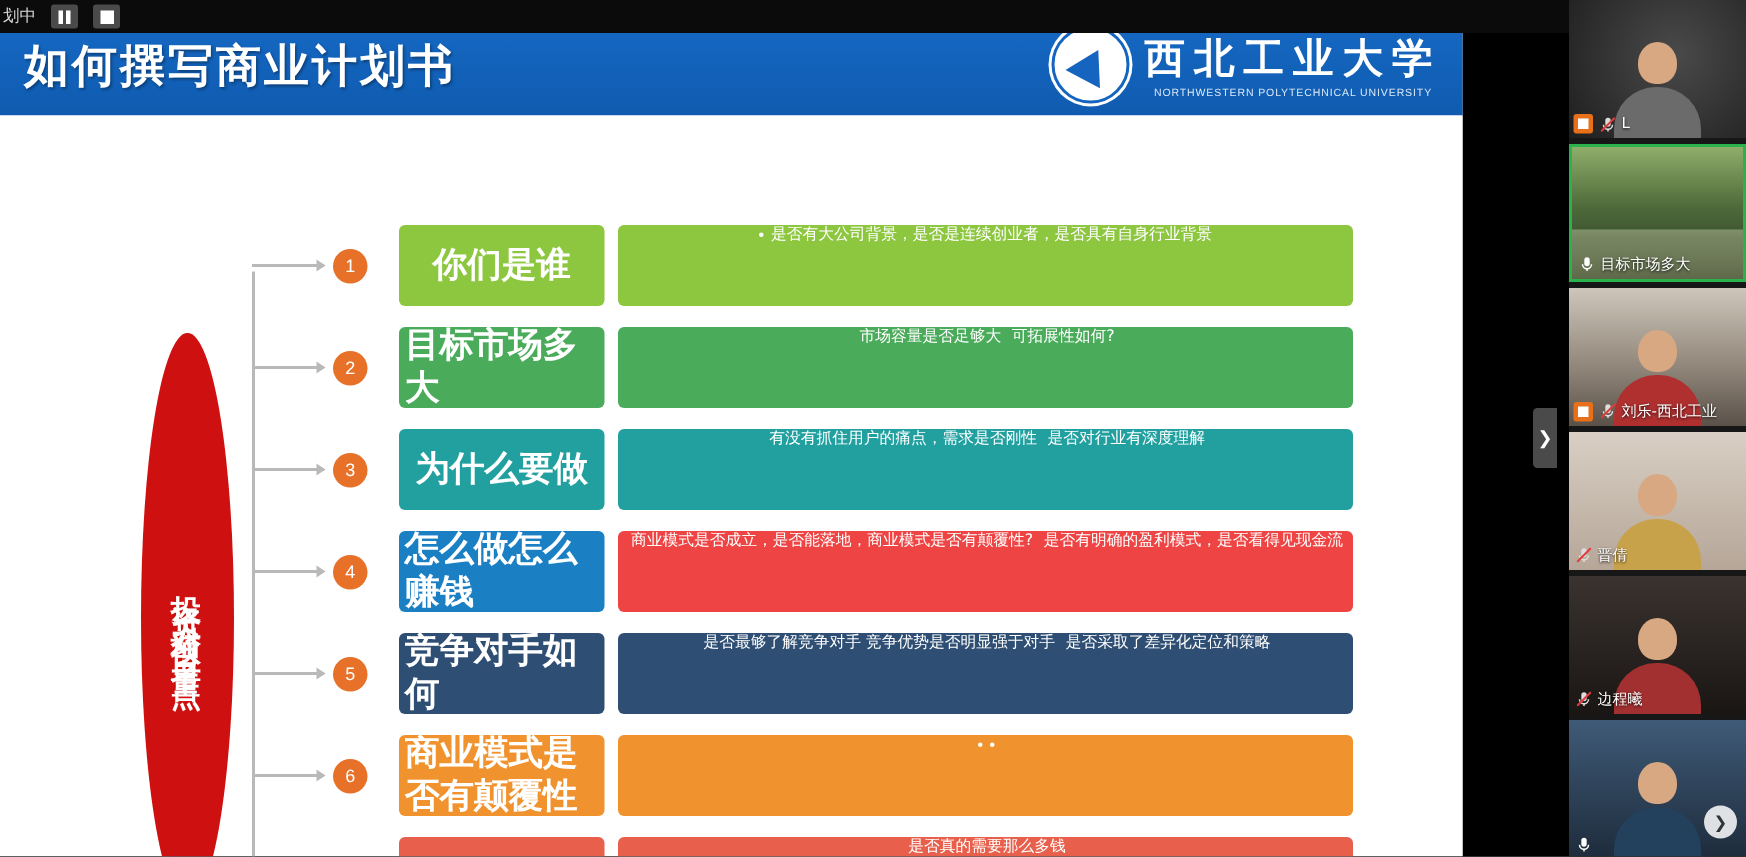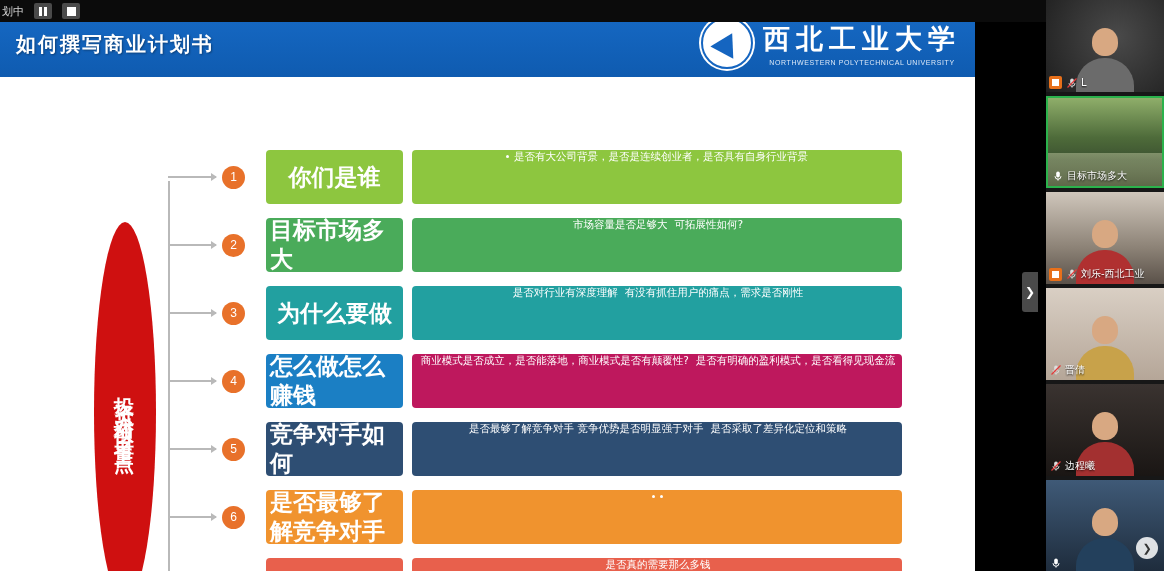--- a/index.html
+++ b/index.html
@@ -59,21 +59,21 @@
   }
   .slide-header {
     position: relative;
     height: 66px;
     background: #1565c0;
     background: linear-gradient(180deg,#1669c4 0%,#0f5bb0 100%);
     display: flex; align-items: center;
   }
   .slide-title {
     color: #fff;
-    font-size: 20px;
+    font-size: 30px;
     font-weight: bold;
     letter-spacing: 2px;
     margin-left: 16px;
     font-family: "DejaVu Sans", sans-serif;
     text-shadow: 1px 1px 2px rgba(0,0,0,.35);
   }
   .uni-logo {
     position: absolute;
     right: 14px; top: 4px;
     display: flex; align-items: center; gap: 8px;
@@ -388,32 +388,32 @@
                   <span>可拓展性如何?</span>
                 </div>
               </div>
             </div>
             <div class="row" style="top: 208px;">
               <div class="branch"></div>
               <div class="num" style="background: rgb(232, 113, 42);">3</div>
               <div class="label-box" style="background: rgb(34, 160, 160);">为什么要做</div>
               <div class="desc-box" style="background: rgb(34, 160, 160);">
                 <div class="desc-line nodot">
+                  <span>有没有抓住用户的痛点，需求是否刚性</span>
+                </div>
+                <div class="desc-line nodot">
                   <span>是否对行业有深度理解</span>
-                </div>
-                <div class="desc-line nodot">
-                  <span>有没有抓住用户的痛点，需求是否刚性</span>
                 </div>
               </div>
             </div>
             <div class="row" style="top: 276px;">
               <div class="branch"></div>
               <div class="num" style="background: rgb(232, 113, 42);">4</div>
               <div class="label-box" style="background: rgb(27, 127, 196);">怎么做怎么赚钱</div>
-              <div class="desc-box" style="background: #be185d;">
+              <div class="desc-box" style="background: #ef4444;">
                 <div class="desc-line nodot">
                   <span>商业模式是否成立，是否能落地，商业模式是否有颠覆性?</span>
                 </div>
                 <div class="desc-line nodot">
                   <span>是否有明确的盈利模式，是否看得见现金流</span>
                 </div>
               </div>
             </div>
             <div class="row" style="top: 344px;">
               <div class="branch"></div>
@@ -424,21 +424,21 @@
                   <span>是否最够了解竞争对手 竞争优势是否明显强于对手</span>
                 </div>
                 <div class="desc-line nodot">
                   <span>是否采取了差异化定位和策略</span>
                 </div>
               </div>
             </div>
             <div class="row" style="top: 412px;">
               <div class="branch"></div>
               <div class="num" style="background: rgb(232, 113, 42);">6</div>
-              <div class="label-box" style="background: rgb(240, 147, 46);">是否最够了解竞争对手</div>
+              <div class="label-box" style="background: rgb(240, 147, 46);">商业模式是否有颠覆性</div>
               <div class="desc-box" style="background: rgb(240, 147, 46);">
                 <div class="desc-line">
                   <span class="dot"></span>
                 </div>
                 <div class="desc-line">
                   <span class="dot"></span>
                 </div>
               </div>
             </div>
             <div class="row" style="top: 480px;">

